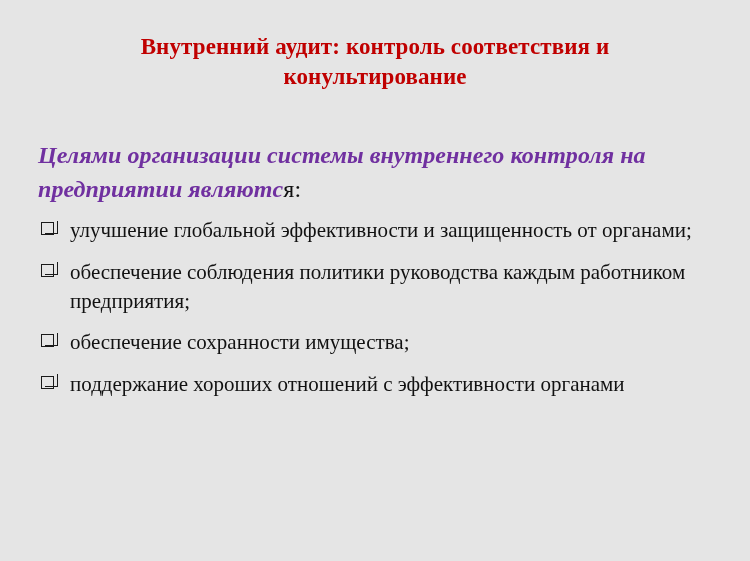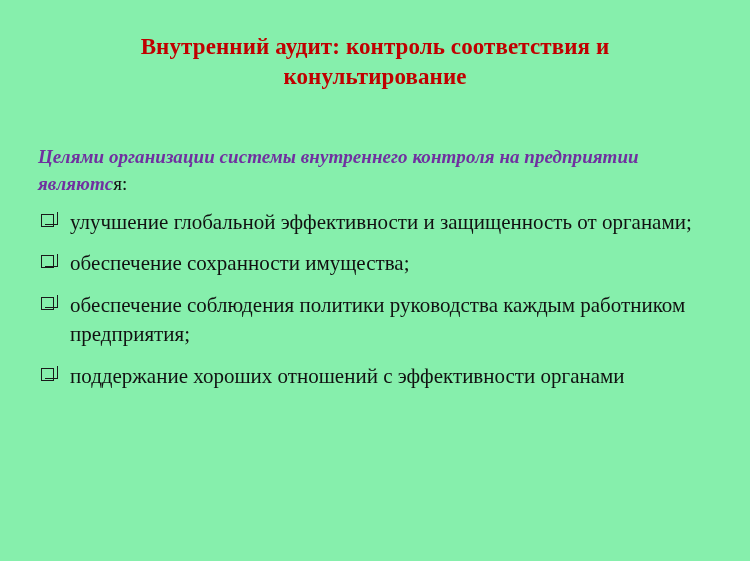--- a/index.html
+++ b/index.html
@@ -11,21 +11,21 @@
     height: 561px;
     background: #ffffff;
     font-family: "Liberation Serif", serif;
     overflow: hidden;
   }
   .slide {
     position: relative;
     width: 750px;
     height: 561px;
     box-sizing: border-box;
-    background: #86efac;
+    background: #e5e5e5;
   }
   .slide-title {
     position: absolute;
     top: 32px;
     left: 75px;
     width: 600px;
     text-align: center;
     color: #C00000;
     font-family: "Liberation Serif", serif;
     font-weight: bold;
@@ -37,23 +37,23 @@
     position: absolute;
     top: 128px;
     left: 38px;
     width: 680px;
   }
   .lead {
     color: #7030A0;
     font-family: "Liberation Serif", serif;
     font-weight: bold;
     font-style: italic;
-    font-size: 19px;
+    font-size: 24px;
     line-height: 1.42;
-    margin: 16px 0 10px 0;
+    margin: 10px 0 10px 0;
     letter-spacing: 0.05px;
   }
   .lead .tail {
     font-style: normal;
     font-weight: normal;
     color: #111111;
   }
   ul.bullets {
     list-style: none;
     margin: 0;
@@ -105,25 +105,25 @@
 
     <p class="lead"><span>Целями организации системы внутреннего контроля на предприятии являютс</span><span class="tail">я:</span></p>
 
     <ul class="bullets">
       <li>
         <span class="marker"></span>
         <span class="txt"> улучшение глобальной эффективности и защищенность от органами;</span>
       </li>
       <li>
         <span class="marker"></span>
-        <span class="txt">обеспечение сохранности имущества;</span>
+        <span class="txt">обеспечение соблюдения политики руководства каждым работником предприятия;</span>
       </li>
       <li>
         <span class="marker"></span>
-        <span class="txt">обеспечение соблюдения политики руководства каждым работником предприятия;</span>
+        <span class="txt">обеспечение сохранности имущества;</span>
       </li>
       <li>
         <span class="marker"></span>
         <span class="txt">поддержание хороших отношений с эффективности органами</span>
       </li>
     </ul>
 
   </div>
 </div>
 

